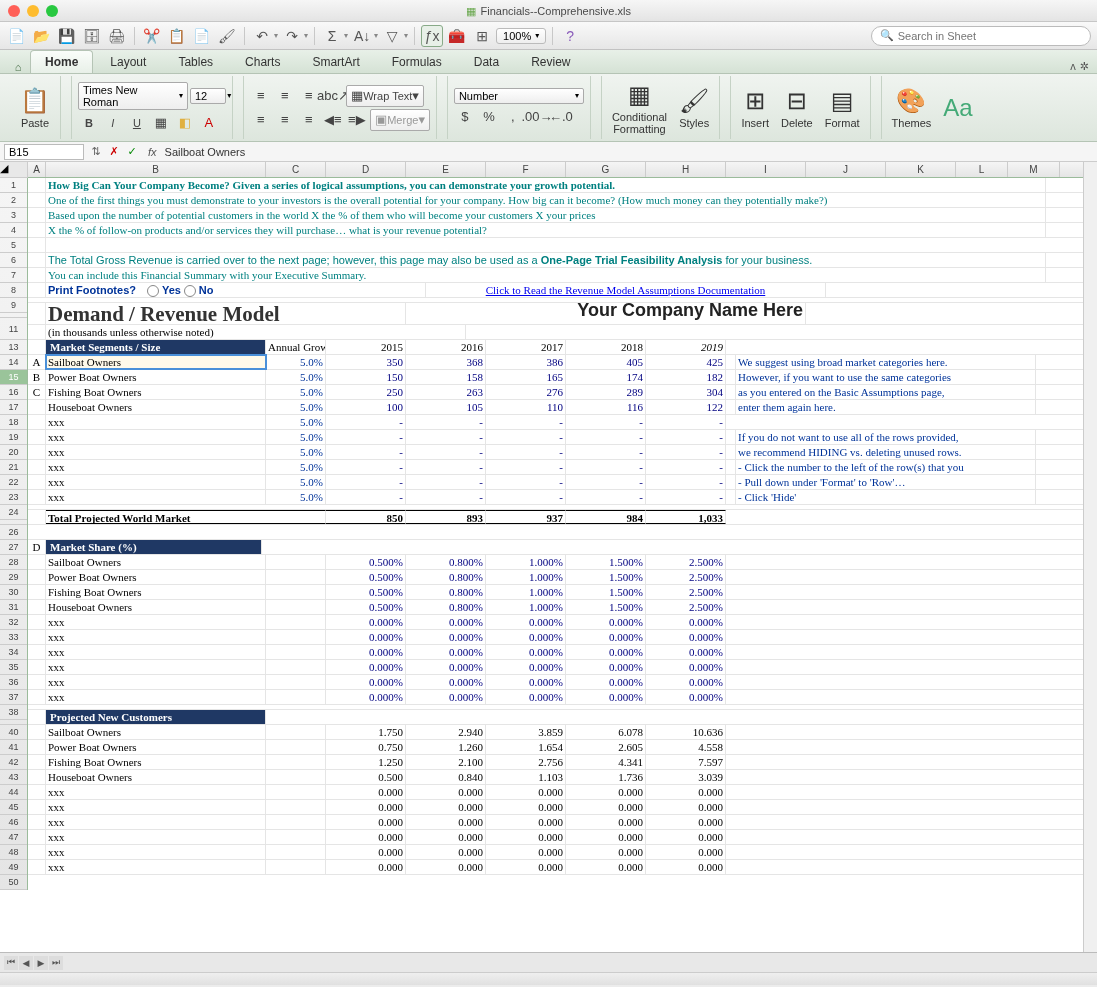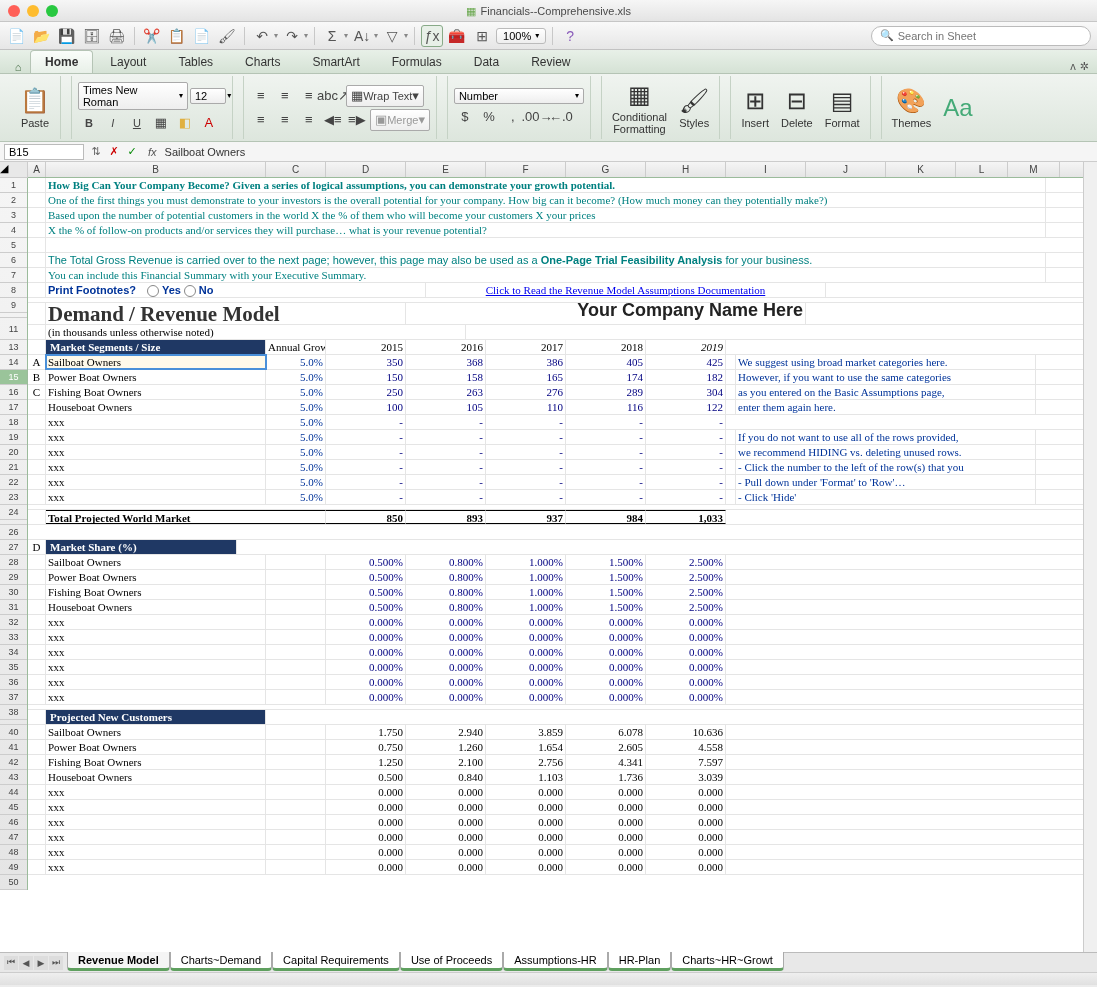--- a/index.html
+++ b/index.html
@@ -519,21 +519,21 @@
         <div class="cell totalrow" style="width: 280px;">Total Projected World Market</div>
         <div class="cell right totalrow" style="width: 80px;">850</div>
         <div class="cell right totalrow" style="width: 80px;">893</div>
         <div class="cell right totalrow" style="width: 80px;">937</div>
         <div class="cell right totalrow" style="width: 80px;">984</div>
         <div class="cell right totalrow" style="width: 80px; font-family: Liberation Serif, serif;">1,033</div>
       </div>
       <div class="crow"></div>
       <div class="crow">
         <div class="cell center" style="width: 18px;">D</div>
-        <div class="cell hdr-band" style="width: 191px;">Market Share (%)</div>
+        <div class="cell hdr-band" style="width: 216px;">Market Share (%)</div>
       </div>
       <div class="crow">
         <div class="cell" style="width: 18px;"></div>
         <div class="cell" style="width: 220px;">Sailboat Owners</div>
         <div class="cell" style="width: 60px;"></div>
         <div class="cell right navy" style="width: 80px;">0.500%</div>
         <div class="cell right navy" style="width: 80px;">0.800%</div>
         <div class="cell right navy" style="width: 80px;">1.000%</div>
         <div class="cell right navy" style="width: 80px;">1.500%</div>
         <div class="cell right navy" style="width: 80px;">2.500%</div>
@@ -737,23 +737,14 @@
   <div class="vscroll"></div>
 </div>
 
 <div class="sheet-tabs">
   <div class="st-nav">
     <div class="st-navbtn">⏮</div>
     <div class="st-navbtn">◀</div>
     <div class="st-navbtn">▶</div>
     <div class="st-navbtn">⏭</div>
   </div>
-  <div id="sheettabs" style="display:flex">
-      <div class="st-tab st-green active">Revenue Model</div>
-      <div class="st-tab st-green">Charts~Demand</div>
-      <div class="st-tab st-green">Capital Requirements</div>
-      <div class="st-tab st-green">Use of Proceeds</div>
-      <div class="st-tab st-green">Assumptions-HR</div>
-      <div class="st-tab st-green">HR-Plan</div>
-      <div class="st-tab st-green">Charts~HR~Growt</div>
-    </div>
 </div>
 <div class="status"></div>
 
 </body></html>

